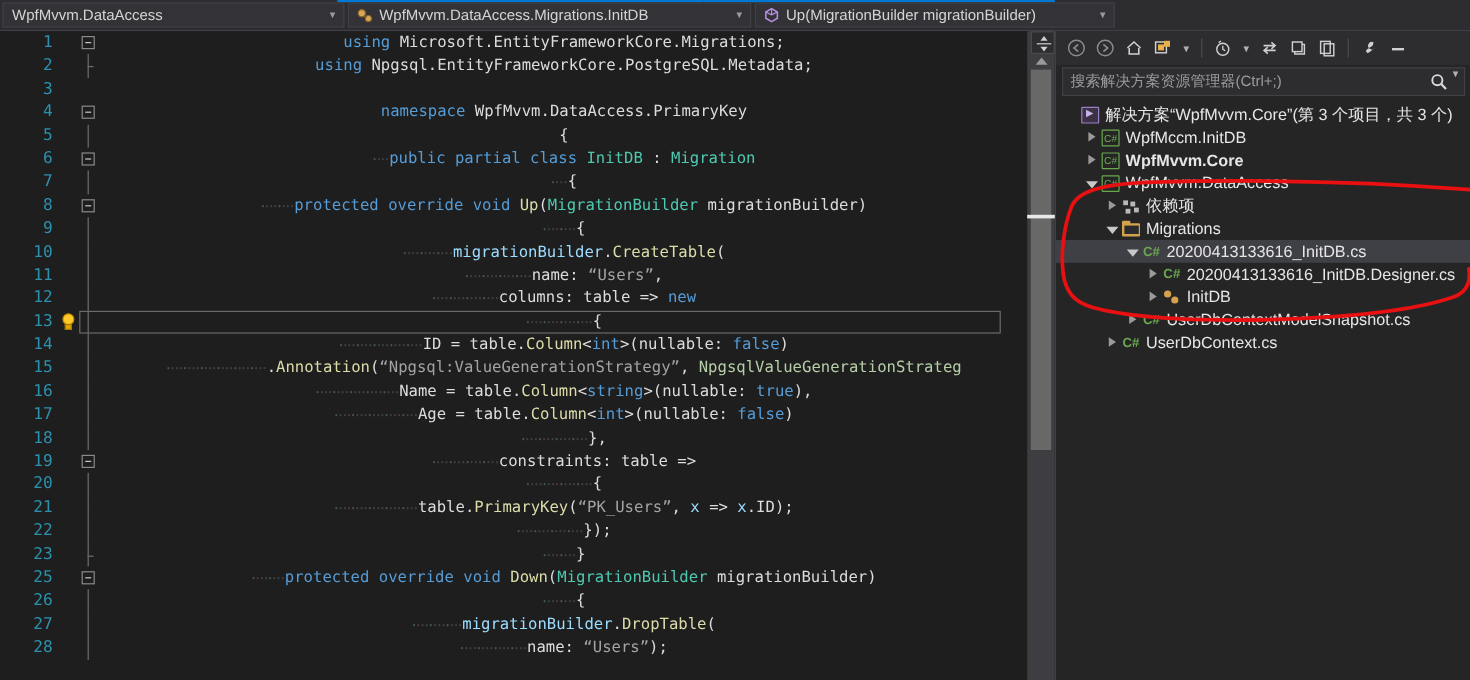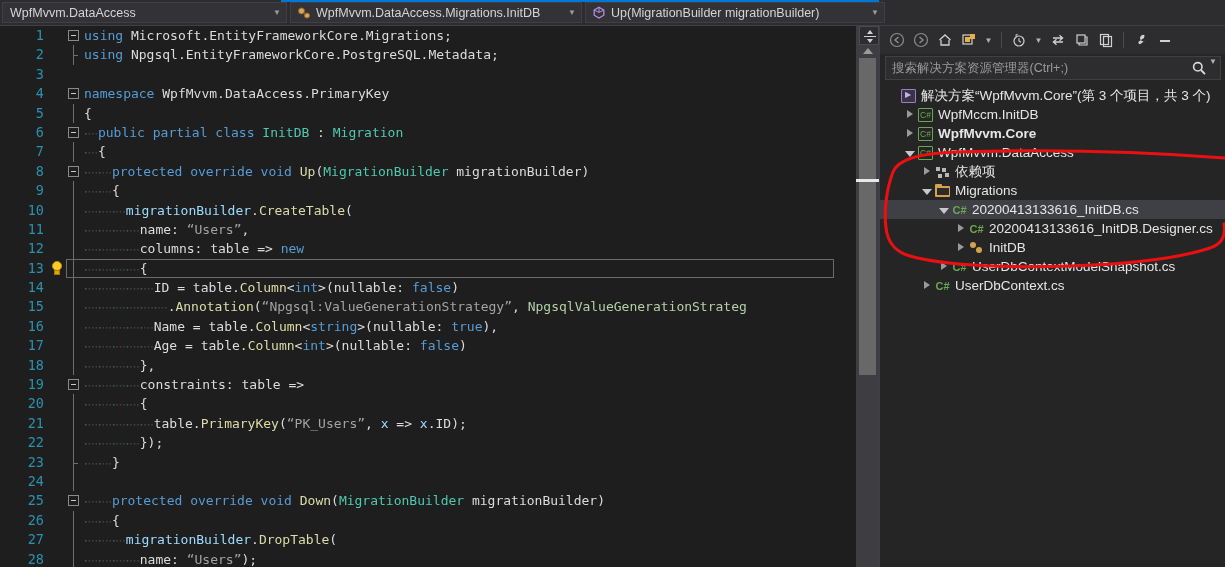--- a/index.html
+++ b/index.html
@@ -15,21 +15,21 @@
   .navbar {
     height: 26px; background: #2d2d30; display: flex; align-items: stretch;
     border-bottom: 1px solid #3f3f46; flex: 0 0 26px; position: relative;
   }
   .nav-combo {
     display: flex; align-items: center; background: #333337;
     border: 1px solid #3f3f46; margin: 2px 1px 2px 2px; position: relative;
     font-size: 12.5px; color: #d4d4d4; padding: 0 2px 0 5px;
   }
   .nav-combo.c1 { width: 285px; }
-  .nav-combo.c2 { width: 292px; }
+  .nav-combo.c2 { width: 336px; }
   .nav-combo.c3 { width: 300px; }
   .nav-combo .ctext {
     flex: 1; white-space: nowrap; overflow: hidden; text-overflow: clip;
     padding-left: 2px;
   }
   .nav-combo .caret {
     width: 14px; text-align: center; color: #9a9a9a; font-size: 8px; flex: 0 0 14px;
   }
   .nav-ico { flex: 0 0 16px; width: 16px; height: 16px; position: relative; margin-right: 2px; }
   .navbar-accent {
@@ -49,21 +49,21 @@
     font-family: "DejaVu Sans Mono", monospace;
     font-size: 13px; line-height: 19.4px;
   }
   .code-row { display: flex; height: 19.4px; align-items: center; white-space: pre; position: relative; }
   .gutter-num {
     flex: 0 0 48px; width: 48px; text-align: right; padding-right: 4px;
     color: #2b91af; font-size: 13.5px; font-family: "DejaVu Sans Mono", monospace;
   }
   .gutter-glyph { flex: 0 0 18px; width: 18px; position: relative; height: 19.4px; }
   .gutter-fold { flex: 0 0 16px; width: 16px; position: relative; height: 19.4px; }
-  .code-text { flex: 1; padding-left: 2px; overflow: hidden; }
+  .code-text { flex: 1; padding-left: 2px; overflow: hidden; text-align: center; }
 
   
   .foldbox {
     position: absolute; left: 2px; top: 4px; width: 11px; height: 11px;
     border: 1px solid #8a8a8a; background: #1e1e1e;
   }
   .foldbox::before {
     content: ""; position: absolute; left: 2px; top: 4px; width: 5px; height: 1px; background: #c8c8c8;
   }
   .foldline {
@@ -277,21 +277,20 @@
           <div class="code-row"><div class="gutter-num">14</div><div class="gutter-glyph"></div><div class="gutter-fold"><span class="foldline"></span></div><div class="code-text"><span class="ig">‧</span><span class="guide">‧</span><span class="guide">‧</span><span class="guide">‧</span><span class="ig">‧</span><span class="guide">‧</span><span class="guide">‧</span><span class="guide">‧</span><span class="ig">‧</span><span class="guide">‧</span><span class="guide">‧</span><span class="guide">‧</span><span class="ig">‧</span><span class="guide">‧</span><span class="guide">‧</span><span class="guide">‧</span><span class="ig">‧</span><span class="guide">‧</span><span class="guide">‧</span><span class="guide">‧</span><span class="plain">ID</span><span class="plain">&nbsp;=&nbsp;</span><span class="plain">table</span><span class="plain">.</span><span class="mth">Column</span><span class="plain">&lt;</span><span class="kw">int</span><span class="plain">&gt;(</span><span class="plain">nullable</span><span class="plain">:&nbsp;</span><span class="kw">false</span><span class="plain">)</span></div></div>
           <div class="code-row"><div class="gutter-num">15</div><div class="gutter-glyph"></div><div class="gutter-fold"><span class="foldline"></span></div><div class="code-text"><span class="ig">‧</span><span class="guide">‧</span><span class="guide">‧</span><span class="guide">‧</span><span class="ig">‧</span><span class="guide">‧</span><span class="guide">‧</span><span class="guide">‧</span><span class="ig">‧</span><span class="guide">‧</span><span class="guide">‧</span><span class="guide">‧</span><span class="ig">‧</span><span class="guide">‧</span><span class="guide">‧</span><span class="guide">‧</span><span class="ig">‧</span><span class="guide">‧</span><span class="guide">‧</span><span class="guide">‧</span><span class="ig">‧</span><span class="guide">‧</span><span class="guide">‧</span><span class="guide">‧</span><span class="plain">.</span><span class="mth">Annotation</span><span class="plain">(</span><span class="str">“Npgsql:ValueGenerationStrategy”</span><span class="plain">,&nbsp;</span><span class="num">NpgsqlValueGenerationStrateg</span></div></div>
           <div class="code-row"><div class="gutter-num">16</div><div class="gutter-glyph"></div><div class="gutter-fold"><span class="foldline"></span></div><div class="code-text"><span class="ig">‧</span><span class="guide">‧</span><span class="guide">‧</span><span class="guide">‧</span><span class="ig">‧</span><span class="guide">‧</span><span class="guide">‧</span><span class="guide">‧</span><span class="ig">‧</span><span class="guide">‧</span><span class="guide">‧</span><span class="guide">‧</span><span class="ig">‧</span><span class="guide">‧</span><span class="guide">‧</span><span class="guide">‧</span><span class="ig">‧</span><span class="guide">‧</span><span class="guide">‧</span><span class="guide">‧</span><span class="plain">Name</span><span class="plain">&nbsp;=&nbsp;</span><span class="plain">table</span><span class="plain">.</span><span class="mth">Column</span><span class="plain">&lt;</span><span class="kw">string</span><span class="plain">&gt;(</span><span class="plain">nullable</span><span class="plain">:&nbsp;</span><span class="kw">true</span><span class="plain">),</span></div></div>
           <div class="code-row"><div class="gutter-num">17</div><div class="gutter-glyph"></div><div class="gutter-fold"><span class="foldline"></span></div><div class="code-text"><span class="ig">‧</span><span class="guide">‧</span><span class="guide">‧</span><span class="guide">‧</span><span class="ig">‧</span><span class="guide">‧</span><span class="guide">‧</span><span class="guide">‧</span><span class="ig">‧</span><span class="guide">‧</span><span class="guide">‧</span><span class="guide">‧</span><span class="ig">‧</span><span class="guide">‧</span><span class="guide">‧</span><span class="guide">‧</span><span class="ig">‧</span><span class="guide">‧</span><span class="guide">‧</span><span class="guide">‧</span><span class="plain">Age</span><span class="plain">&nbsp;=&nbsp;</span><span class="plain">table</span><span class="plain">.</span><span class="mth">Column</span><span class="plain">&lt;</span><span class="kw">int</span><span class="plain">&gt;(</span><span class="plain">nullable</span><span class="plain">:&nbsp;</span><span class="kw">false</span><span class="plain">)</span></div></div>
           <div class="code-row"><div class="gutter-num">18</div><div class="gutter-glyph"></div><div class="gutter-fold"><span class="foldline"></span></div><div class="code-text"><span class="ig">‧</span><span class="guide">‧</span><span class="guide">‧</span><span class="guide">‧</span><span class="ig">‧</span><span class="guide">‧</span><span class="guide">‧</span><span class="guide">‧</span><span class="ig">‧</span><span class="guide">‧</span><span class="guide">‧</span><span class="guide">‧</span><span class="ig">‧</span><span class="guide">‧</span><span class="guide">‧</span><span class="guide">‧</span><span class="plain">},</span></div></div>
           <div class="code-row"><div class="gutter-num">19</div><div class="gutter-glyph"></div><div class="gutter-fold"><span class="foldbox"></span></div><div class="code-text"><span class="ig">‧</span><span class="guide">‧</span><span class="guide">‧</span><span class="guide">‧</span><span class="ig">‧</span><span class="guide">‧</span><span class="guide">‧</span><span class="guide">‧</span><span class="ig">‧</span><span class="guide">‧</span><span class="guide">‧</span><span class="guide">‧</span><span class="ig">‧</span><span class="guide">‧</span><span class="guide">‧</span><span class="guide">‧</span><span class="plain">constraints</span><span class="plain">:&nbsp;</span><span class="plain">table&nbsp;</span><span class="plain">=&gt;</span></div></div>
           <div class="code-row"><div class="gutter-num">20</div><div class="gutter-glyph"></div><div class="gutter-fold"><span class="foldline"></span></div><div class="code-text"><span class="ig">‧</span><span class="guide">‧</span><span class="guide">‧</span><span class="guide">‧</span><span class="ig">‧</span><span class="guide">‧</span><span class="guide">‧</span><span class="guide">‧</span><span class="ig">‧</span><span class="guide">‧</span><span class="guide">‧</span><span class="guide">‧</span><span class="ig">‧</span><span class="guide">‧</span><span class="guide">‧</span><span class="guide">‧</span><span class="plain">{</span></div></div>
           <div class="code-row"><div class="gutter-num">21</div><div class="gutter-glyph"></div><div class="gutter-fold"><span class="foldline"></span></div><div class="code-text"><span class="ig">‧</span><span class="guide">‧</span><span class="guide">‧</span><span class="guide">‧</span><span class="ig">‧</span><span class="guide">‧</span><span class="guide">‧</span><span class="guide">‧</span><span class="ig">‧</span><span class="guide">‧</span><span class="guide">‧</span><span class="guide">‧</span><span class="ig">‧</span><span class="guide">‧</span><span class="guide">‧</span><span class="guide">‧</span><span class="ig">‧</span><span class="guide">‧</span><span class="guide">‧</span><span class="guide">‧</span><span class="plain">table</span><span class="plain">.</span><span class="mth">PrimaryKey</span><span class="plain">(</span><span class="str">“PK_Users”</span><span class="plain">,&nbsp;</span><span class="par">x&nbsp;</span><span class="plain">=&gt;&nbsp;</span><span class="par">x</span><span class="plain">.ID);</span></div></div>
           <div class="code-row"><div class="gutter-num">22</div><div class="gutter-glyph"></div><div class="gutter-fold"><span class="foldline"></span></div><div class="code-text"><span class="ig">‧</span><span class="guide">‧</span><span class="guide">‧</span><span class="guide">‧</span><span class="ig">‧</span><span class="guide">‧</span><span class="guide">‧</span><span class="guide">‧</span><span class="ig">‧</span><span class="guide">‧</span><span class="guide">‧</span><span class="guide">‧</span><span class="ig">‧</span><span class="guide">‧</span><span class="guide">‧</span><span class="guide">‧</span><span class="plain">});</span></div></div>
           <div class="code-row"><div class="gutter-num">23</div><div class="gutter-glyph"></div><div class="gutter-fold"><span class="foldline end"></span></div><div class="code-text"><span class="ig">‧</span><span class="guide">‧</span><span class="guide">‧</span><span class="guide">‧</span><span class="ig">‧</span><span class="guide">‧</span><span class="guide">‧</span><span class="guide">‧</span><span class="plain">}</span></div></div>
-          <div class="code-row"><div class="gutter-num">24</div><div class="gutter-glyph"></div><div class="gutter-fold"><span class="foldline"></span></div><div class="code-text"></div></div>
           <div class="code-row"><div class="gutter-num">25</div><div class="gutter-glyph"></div><div class="gutter-fold"><span class="foldbox"></span></div><div class="code-text"><span class="ig">‧</span><span class="guide">‧</span><span class="guide">‧</span><span class="guide">‧</span><span class="ig">‧</span><span class="guide">‧</span><span class="guide">‧</span><span class="guide">‧</span><span class="kw">protected&nbsp;</span><span class="kw">override&nbsp;</span><span class="kw">void&nbsp;</span><span class="mth">Down</span><span class="plain">(</span><span class="type">MigrationBuilder</span><span class="plain">&nbsp;migrationBuilder)</span></div></div>
           <div class="code-row"><div class="gutter-num">26</div><div class="gutter-glyph"></div><div class="gutter-fold"><span class="foldline"></span></div><div class="code-text"><span class="ig">‧</span><span class="guide">‧</span><span class="guide">‧</span><span class="guide">‧</span><span class="ig">‧</span><span class="guide">‧</span><span class="guide">‧</span><span class="guide">‧</span><span class="plain">{</span></div></div>
           <div class="code-row"><div class="gutter-num">27</div><div class="gutter-glyph"></div><div class="gutter-fold"><span class="foldline"></span></div><div class="code-text"><span class="ig">‧</span><span class="guide">‧</span><span class="guide">‧</span><span class="guide">‧</span><span class="ig">‧</span><span class="guide">‧</span><span class="guide">‧</span><span class="guide">‧</span><span class="ig">‧</span><span class="guide">‧</span><span class="guide">‧</span><span class="guide">‧</span><span class="par">migrationBuilder</span><span class="plain">.</span><span class="mth">DropTable</span><span class="plain">(</span></div></div>
           <div class="code-row"><div class="gutter-num">28</div><div class="gutter-glyph"></div><div class="gutter-fold"><span class="foldline"></span></div><div class="code-text"><span class="ig">‧</span><span class="guide">‧</span><span class="guide">‧</span><span class="guide">‧</span><span class="ig">‧</span><span class="guide">‧</span><span class="guide">‧</span><span class="guide">‧</span><span class="ig">‧</span><span class="guide">‧</span><span class="guide">‧</span><span class="guide">‧</span><span class="ig">‧</span><span class="guide">‧</span><span class="guide">‧</span><span class="guide">‧</span><span class="plain">name</span><span class="plain">:&nbsp;</span><span class="str">“Users”</span><span class="plain">);</span></div></div>
         </div>
 
       <div class="edit-scroll">
         <div class="split-btn">
           <span class="a1"></span>
             <span class="bar"></span>

